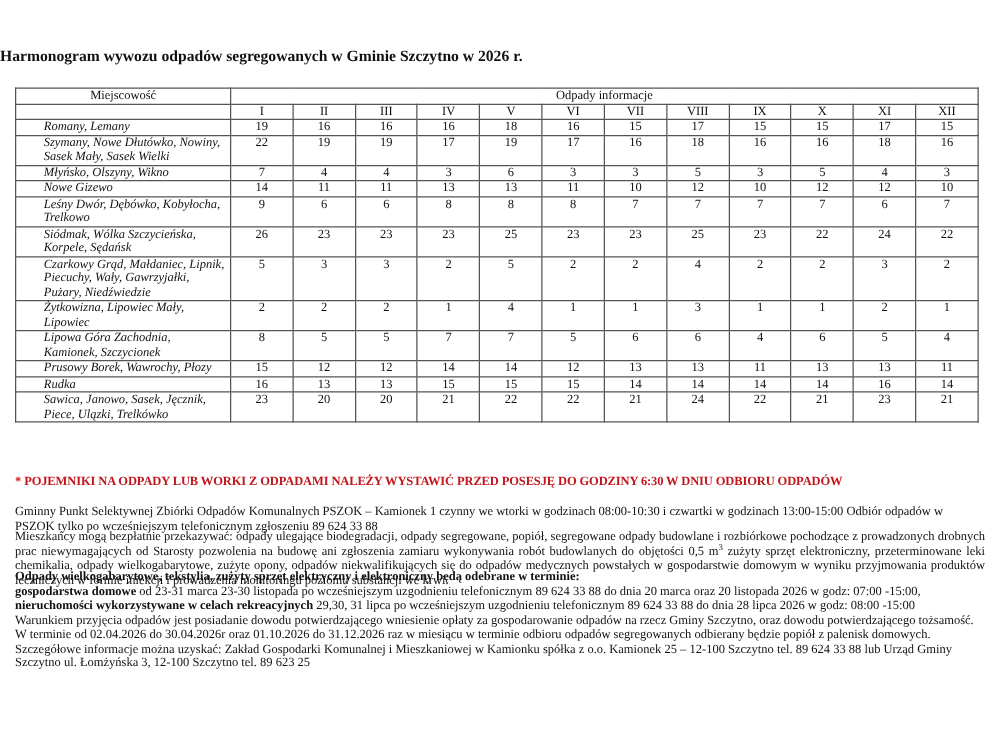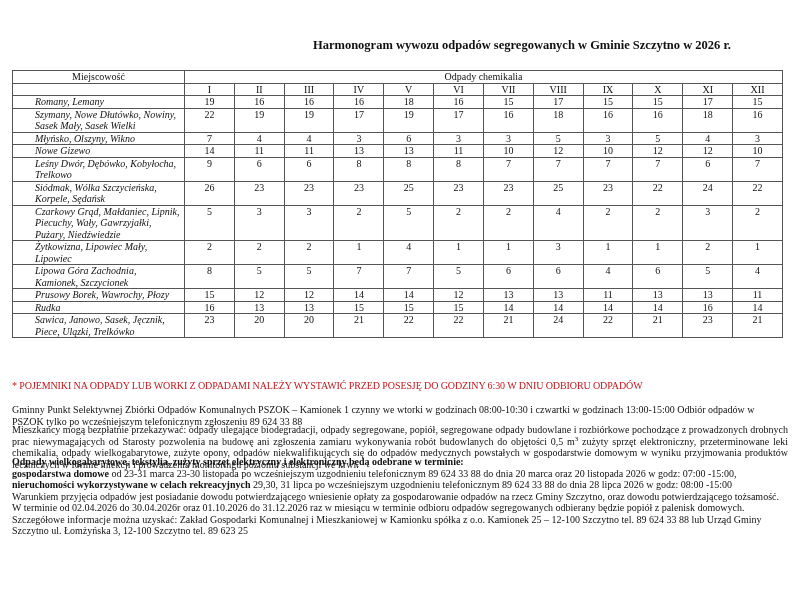--- a/index.html
+++ b/index.html
@@ -1,28 +1,28 @@
 <!DOCTYPE html>
 <html><head>
 <meta charset="utf-8">
 <style>
   html, body { margin:0; padding:0; background:#ffffff; }
   body { width:801px; height:600px; overflow:hidden; position:relative;
          font-family:"Liberation Serif", "DejaVu Serif", serif; color:#111; }
-  .title { position:absolute; left:0; width:699px; top:38px; text-align:right;
-           font-weight:bold; font-size:12.5px;margin-left:32px; }
+  .title { position:absolute; left:0; width:699px; top:38px; text-align:left;
+           font-weight:bold; font-size:12.5px; }
   table.sched { position:absolute; left:12px; top:70px; width:771px;
                 border-collapse:collapse; table-layout:fixed; font-size:10px; }
   table.sched td, table.sched th { border:1px solid #555; padding:0 3px; line-height:11.5px;
                 vertical-align:top; }
   table.sched th { font-weight:normal; text-align:center; height:11px; }
   table.sched td.place { font-style:italic; text-align:left;padding-left:22px; }
   table.sched td.num { text-align:center; }
   col.c-place { width:172px; }
-  .notice { position:absolute; left:12px; top:380px; width:780px; color:#c0171d; font-weight:normal;
+  .notice { position:absolute; left:12px; top:380px; width:780px; color:#c0171d; font-weight:bold;
             font-size:10px; white-space:nowrap; letter-spacing:-0.1px; }
   .para { position:absolute; left:12px; width:776px; font-size:10px; line-height:11.5px; }
   .p1 { top:404px; }
   .p2 { top:424px; text-align:justify; }
   .p3 { top:456px; }
   sup { font-size:7px; line-height:0; }
   b { font-weight:bold; }
 </style>
 </head>
 <body>
@@ -41,21 +41,21 @@
       <col>
       <col>
       <col>
       <col>
       <col>
       <col>
   </colgroup>
   <thead>
     <tr>
       <th>Miejscowość</th>
-      <th colspan="12">Odpady chemikalia</th>
+      <th colspan="12">Odpady informacje</th>
     </tr>
     <tr id="month-row">
       <th></th>
     <th>I</th>
         <th>II</th>
         <th>III</th>
         <th>IV</th>
         <th>V</th>
         <th>VI</th>
         <th>VII</th>

